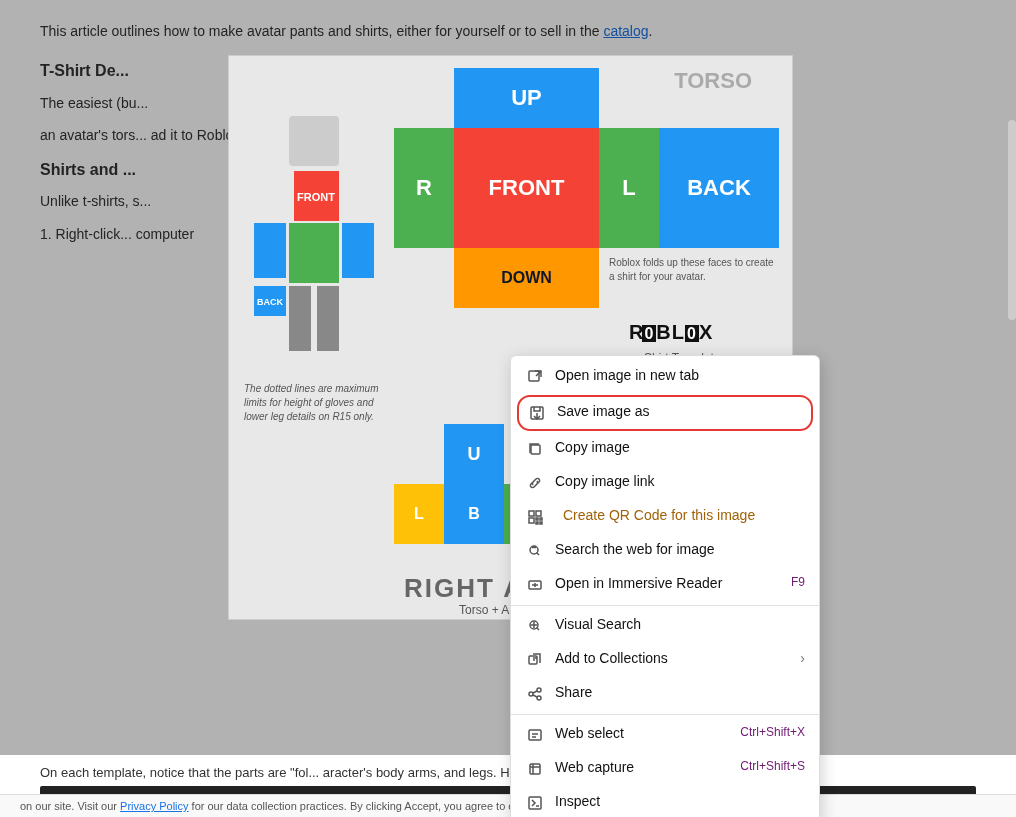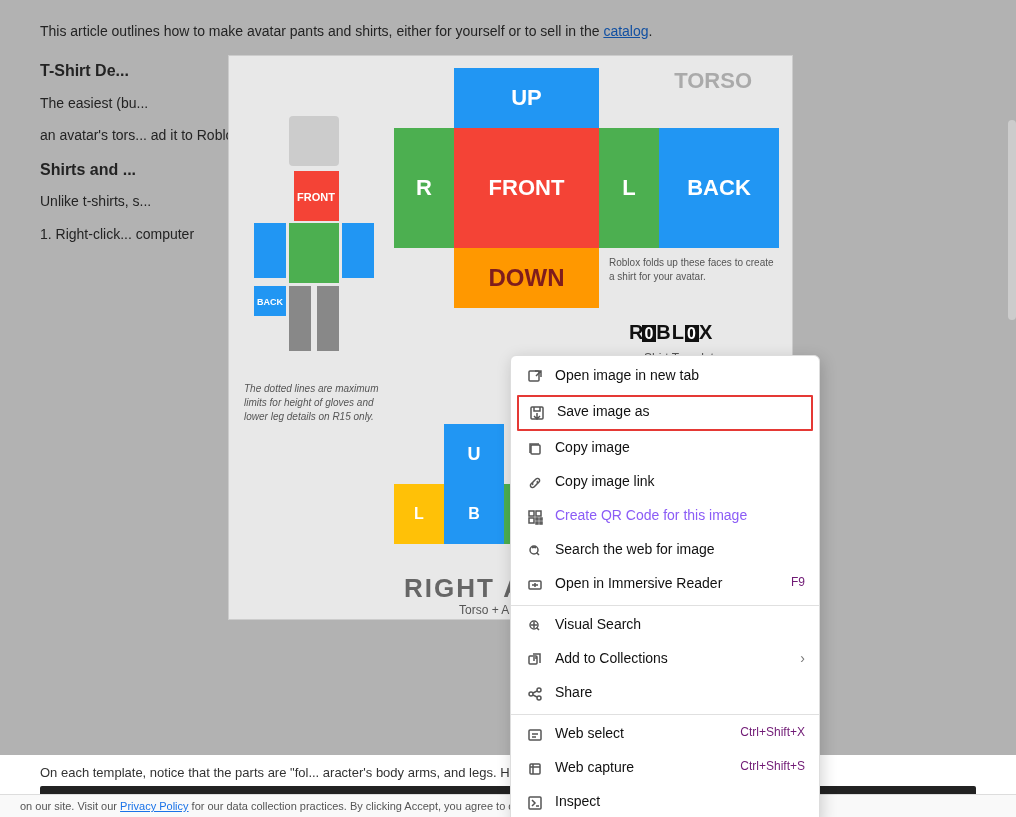--- a/index.html
+++ b/index.html
@@ -154,22 +154,22 @@
 
     
     .block-down {
       position: absolute;
       top: 192px;
       left: 225px;
       width: 145px;
       height: 60px;
       background: #FF9800;
       display: flex; align-items: center; justify-content: center;
-      color: #7f1d1d;
-      font-size: 24px;
+      color: #0f172a;
+      font-size: 16px;
       font-weight: bold;
     }
 
     .roblox-folds-text {
       position: absolute;
       top: 200px;
       left: 380px;
       font-size: 10px;
       color: #555;
       width: 170px;
@@ -328,21 +328,21 @@
     .context-menu-item {
       display: flex;
       padding: 7px 14px;
       cursor: pointer;
       position: relative;
     }
 
     .context-menu-item.highlighted {
       border: 2px solid #e53935;
       background: #fff;
-      border-radius: 1px;
+      border-radius: 13px;
       margin: 1px 6px;
       padding: 6px 8px;
     }
 
     .context-menu-item .icon {
       width: 20px;
       height: 20px;
       margin-right: 10px;
       flex-shrink: 0;
       display: flex;
@@ -361,21 +361,22 @@
       font-size: 12px;
       margin-left: 8px;
     }
 
     .context-menu-item .arrow {
       margin-left: auto;
       color: #777;
     }
 
     .context-menu-item .label-purple {
-      color: #8b5cf6;
+      color: #a16207;
+      margin-left: 8px;
     }
 
     .menu-separator {
       height: 1px;
       background: #e0e0e0;
       margin: 3px 0;
     }
 
     
     .avatar-svg {

